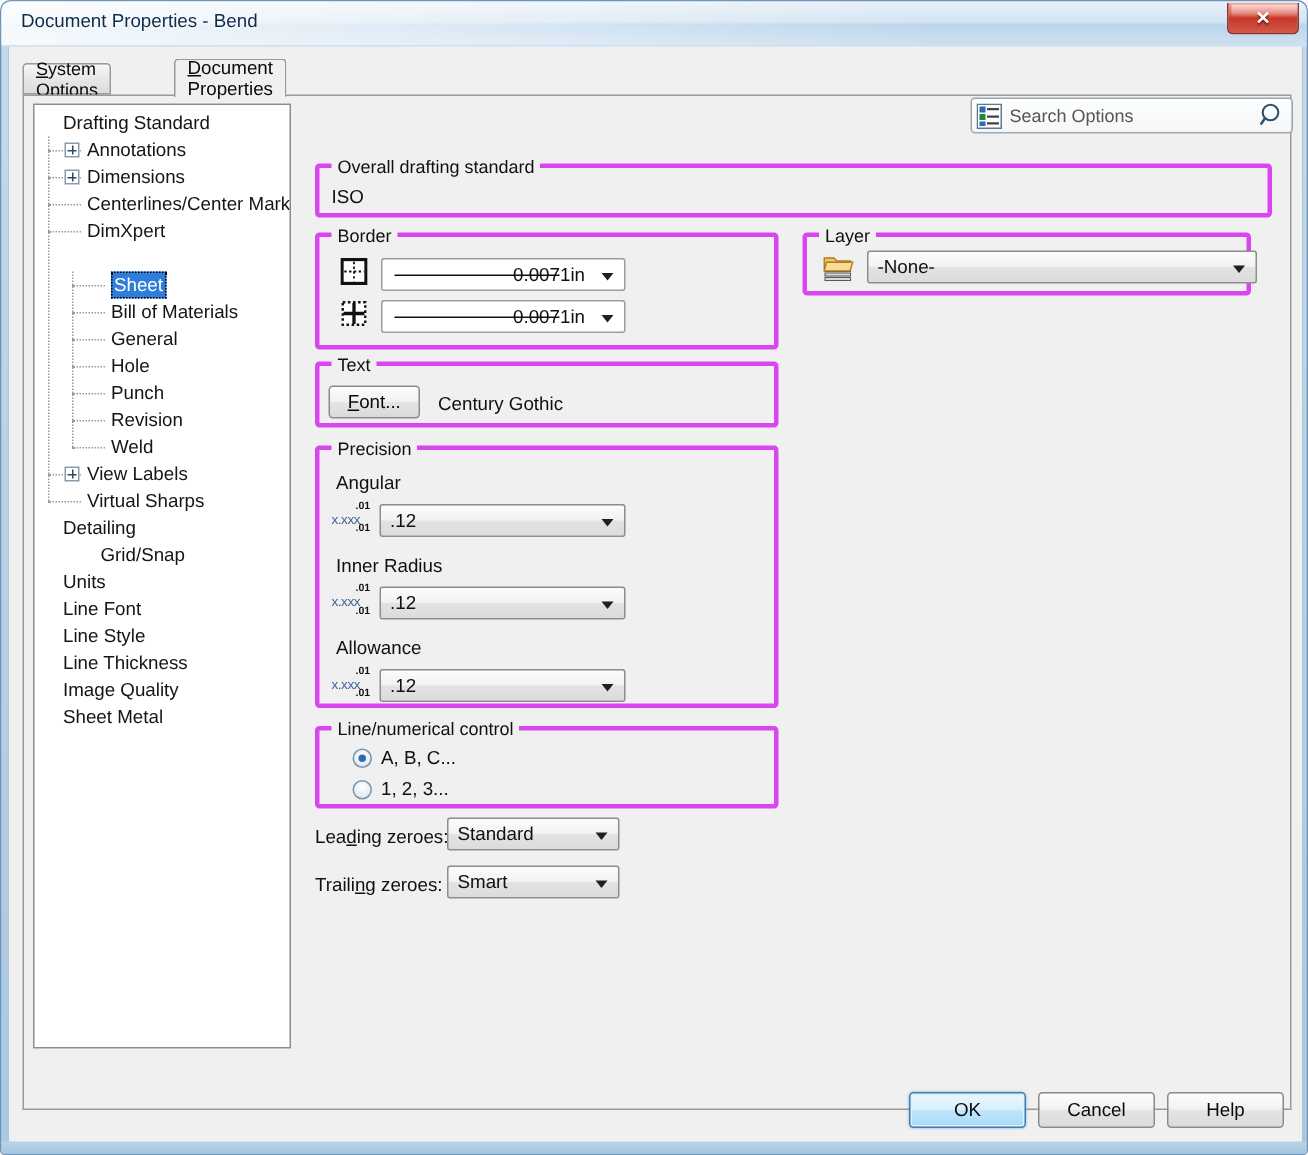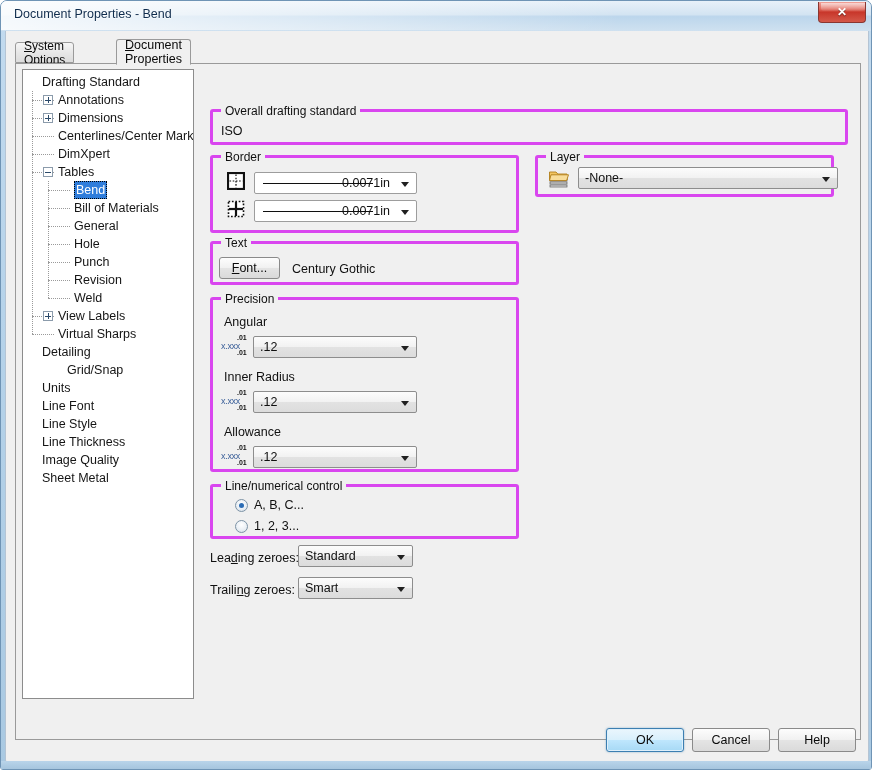--- a/index.html
+++ b/index.html
@@ -286,20 +286,40 @@
       <div class="tab" style="left:0px;">
         <span><span class="tab-underline">S</span><span>ystem Options</span></span>
       </div>
       <div class="tab active" style="left:101px;">
         <span><span class="tab-underline">D</span><span>ocument Properties</span></span>
       </div>
     </div>
     <div class="tabline"></div>
     <div class="panel-body"></div>
 
+    <div class="searchwrap">
+      <span class="search-opt-icon">
+        <svg width="17" height="17" viewBox="0 0 17 17">
+          <rect x="0.5" y="0.5" width="16" height="16" fill="#ffffff" stroke="#5a7a96"></rect>
+          <rect x="2" y="2" width="4" height="4" fill="#2b6cb5"></rect>
+          <rect x="2" y="7" width="4" height="4" fill="#1f8a3a"></rect>
+          <rect x="2" y="12" width="4" height="3" fill="#2b6cb5"></rect>
+          <rect x="7" y="3" width="8" height="1.5" fill="#444"></rect>
+          <rect x="7" y="8" width="8" height="1.5" fill="#444"></rect>
+          <rect x="7" y="12.5" width="8" height="1.5" fill="#444"></rect>
+        </svg>
+      </span>
+      <span class="search-ph">Search Options</span>
+      <span class="search-mag">
+        <svg width="20" height="20" viewBox="0 0 20 20">
+          <circle cx="9" cy="8" r="5.2" fill="none" stroke="#2f4f72" stroke-width="1.4"></circle>
+          <line x1="5.2" y1="12" x2="2.5" y2="16" stroke="#2f4f72" stroke-width="1.6"></line>
+        </svg>
+      </span>
+    </div>
 
     <div class="tree">
         <div class="vline" style="left: 9px; top: 21px; height: 243px;"></div>
         <div class="vline" style="left: 25px; top: 111px; height: 117px;"></div>
         <div class="tnode" style="top: 3px; position: absolute; left: 0px; width: 100%;">
           <span class="lbl" style="left: 19px;">Drafting Standard</span>
         </div>
         <div class="tnode" style="top: 21px; position: absolute; left: 0px; width: 100%;">
           <div class="hline" style="left: 9px; width: 22px;"></div>
           <span class="expander plus" style="left: 20px;"></span>
@@ -311,28 +331,23 @@
           <span class="lbl" style="left: 35px;">Dimensions</span>
         </div>
         <div class="tnode" style="top: 57px; position: absolute; left: 0px; width: 100%;">
           <div class="hline" style="left: 9px; width: 22px;"></div>
           <span class="lbl" style="left: 35px;">Centerlines/Center Marks</span>
         </div>
         <div class="tnode" style="top: 75px; position: absolute; left: 0px; width: 100%;">
           <div class="hline" style="left: 9px; width: 22px;"></div>
           <span class="lbl" style="left: 35px;">DimXpert</span>
         </div>
-        <div class="tnode" style="top: 93px; position: absolute; left: 0px; width: 100%;">
-          <div class="hline" style="left: 9px; width: 22px;"></div>
-          <span class="expander" style="left: 20px;"></span>
-          <span class="lbl" style="left: 35px;">Tables</span>
-        </div>
         <div class="tnode sel" style="top: 111px; position: absolute; left: 0px; width: 100%;">
           <div class="hline" style="left: 25px; width: 22px;"></div>
-          <span class="lbl" style="left: 51px;">Bend</span>
+          <span class="lbl" style="left: 51px;">Sheet</span>
         </div>
         <div class="tnode" style="top: 129px; position: absolute; left: 0px; width: 100%;">
           <div class="hline" style="left: 25px; width: 22px;"></div>
           <span class="lbl" style="left: 51px;">Bill of Materials</span>
         </div>
         <div class="tnode" style="top: 147px; position: absolute; left: 0px; width: 100%;">
           <div class="hline" style="left: 25px; width: 22px;"></div>
           <span class="lbl" style="left: 51px;">General</span>
         </div>
         <div class="tnode" style="top: 165px; position: absolute; left: 0px; width: 100%;">

